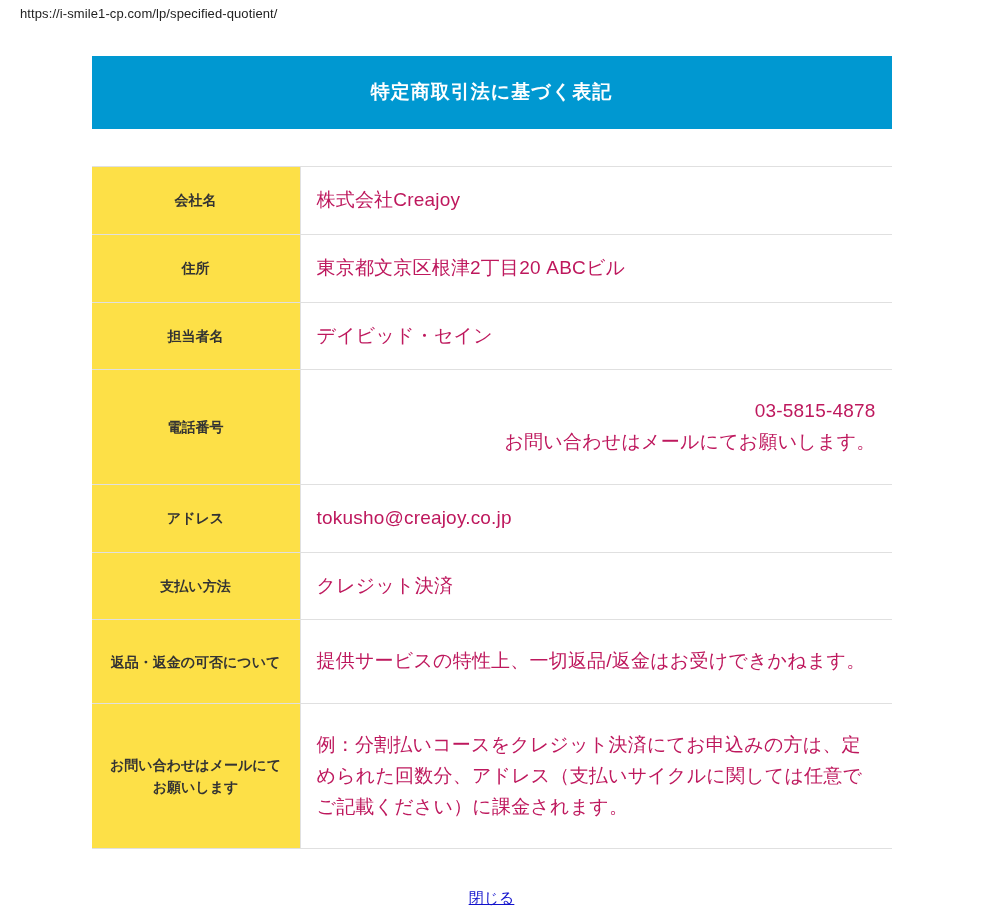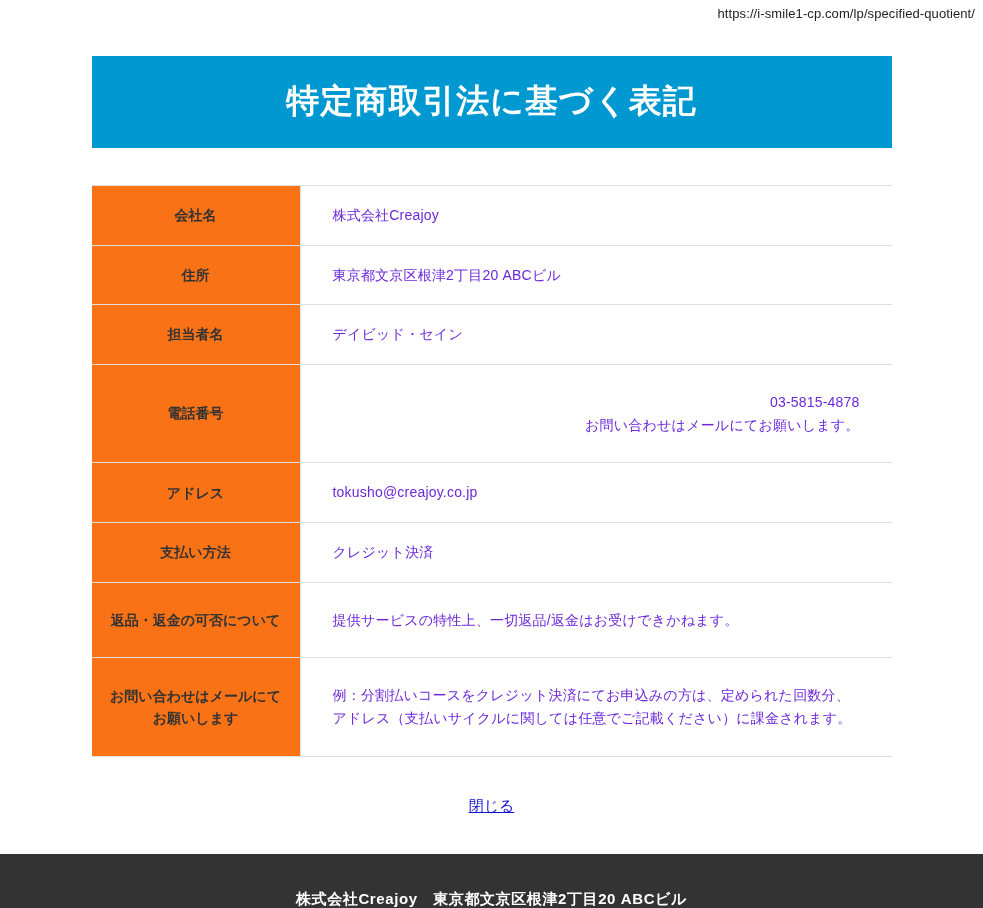--- a/index.html
+++ b/index.html
@@ -10,67 +10,66 @@
   body {
     width: 983px;
     min-height: 908px;
     font-family: "Liberation Sans", "DejaVu Sans", sans-serif;
     color: #333333;
     position: relative;
   }
   .url-bar {
     font-size: 13px;
     color: #222222;
-    padding: 6px 8px 4px 4px;
+    padding: 6px 8px 4px 20px;
     letter-spacing: 0.1px;
     font-family: "Liberation Sans", "DejaVu Sans", sans-serif;
-    text-align: right;
   }
   .page-wrap {
     width: 800px;
     margin: 0 auto;
   }
   .title-bar {
     background: #0098d1;
     color: #ffffff;
     text-align: center;
-    font-size: 33px;
+    font-size: 19px;
     font-weight: bold;
     padding: 23px 0 24px 0;
     letter-spacing: 1px;
     margin-top: 31px;
   }
   .info-table {
     width: 100%;
     border-collapse: collapse;
     margin-top: 37px;
     table-layout: fixed;
   }
   .info-table tr {
     border-bottom: 1px solid #e0e0e0;
   }
   .info-table tr:first-child {
     border-top: 1px solid #e0e0e0;
   }
   .info-table th {
     width: 180px;
-    background: #f97316;
+    background: #fde047;
     font-size: 14px;
     font-weight: bold;
     color: #333333;
     text-align: center;
     padding: 18px 14px;
     vertical-align: middle;
     line-height: 1.6;
     border-right: 1px solid #e0e0e0;
   }
   .info-table td {
-    font-size: 14px;
-    color: #6d28d9;
-    padding: 18px 32px;
+    font-size: 19px;
+    color: #be185d;
+    padding: 18px 16px;
     vertical-align: middle;
     line-height: 1.62;
     letter-spacing: 0.2px;
   }
   .row-tall th, .row-tall td {
     padding-top: 26px;
     padding-bottom: 26px;
   }
   .close-wrap {
     text-align: center;

